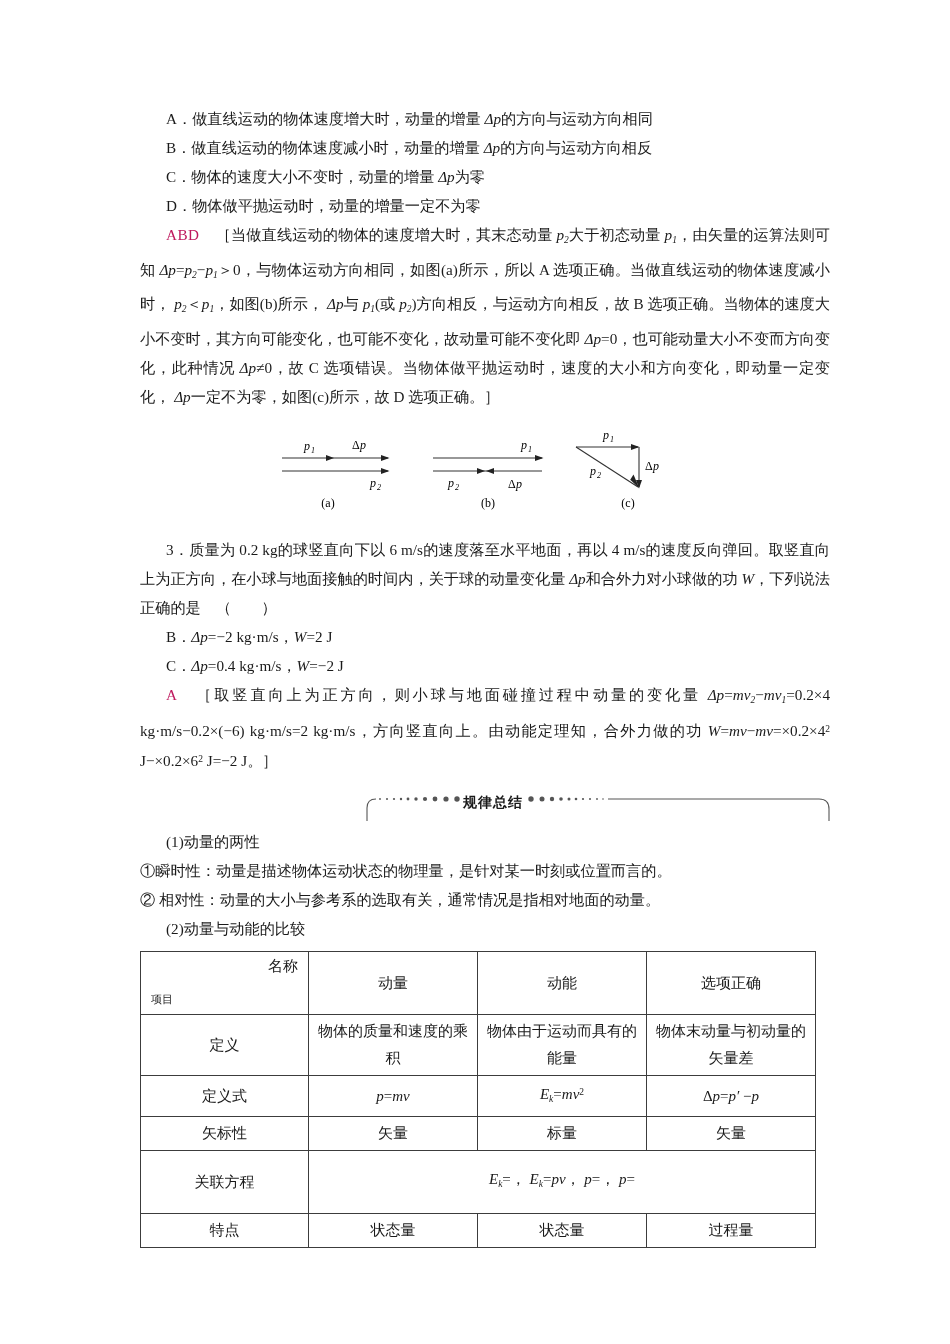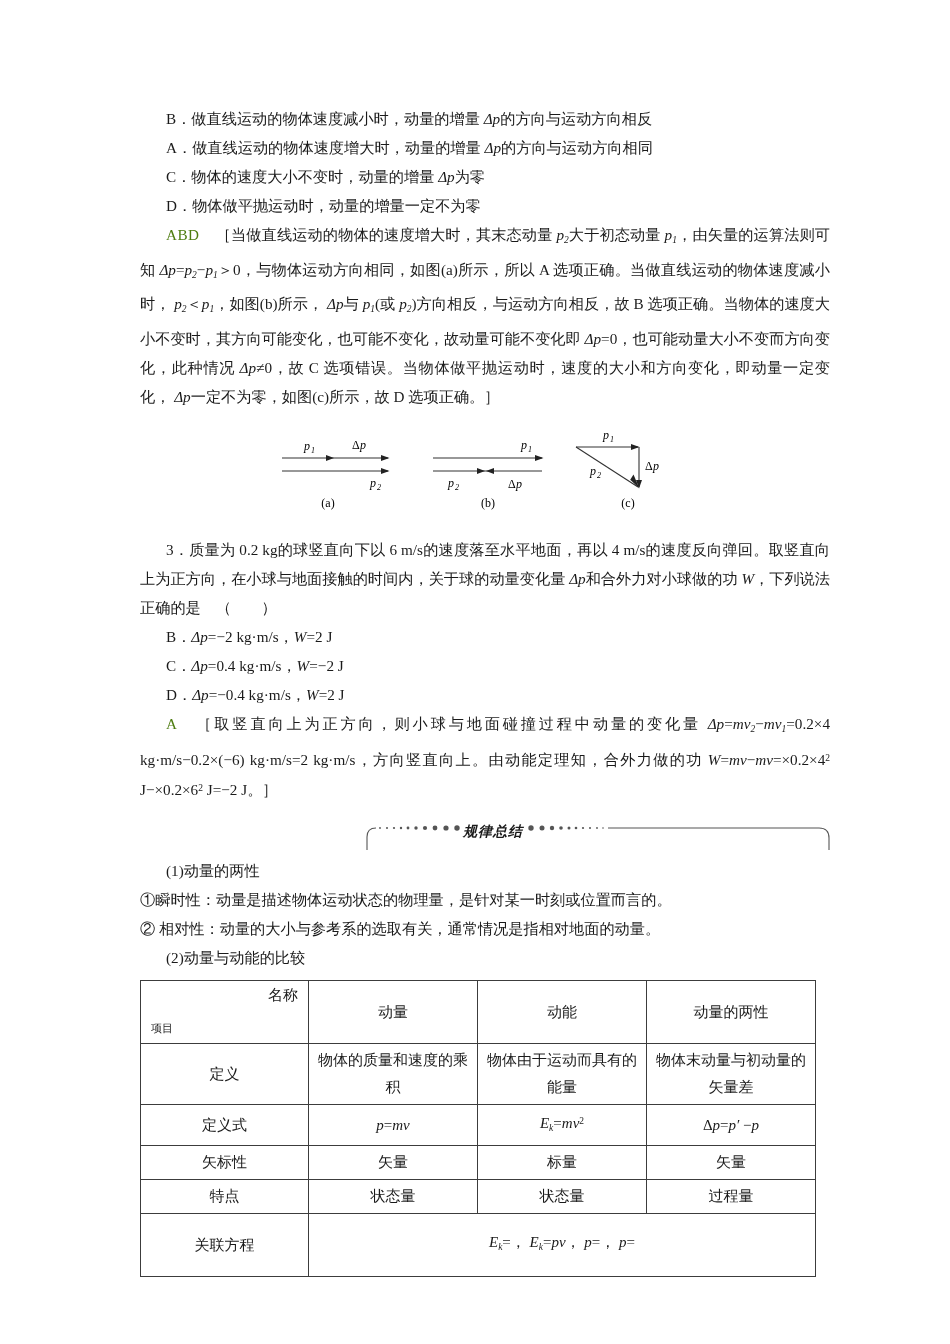--- a/index.html
+++ b/index.html
@@ -40,21 +40,21 @@
   .stem {
     text-indent: 26px;
   }
   .para {
     text-indent: 0;
   }
   .para.indent {
     text-indent: 26px;
   }
   .answer-key {
-    color: #4d7c0f;
+    color: #be185d;
     letter-spacing: .5px;
     font-family: "Liberation Serif", serif;
   }
   .lead-gap { display:inline-block; width: 16px; }
 
   
   i, .mi {
     font-style: italic;
     font-family: "Liberation Serif", "DejaVu Serif", serif;
   }
@@ -90,21 +90,20 @@
     position: absolute;
     left: 320px;
     top: 3px;
     font-family: "DejaVu Sans", "Liberation Sans", sans-serif;
     font-weight: bold;
     font-size: 14px;
     letter-spacing: 1px;
     color: #1a1a1a;
     background: #fff;
     padding: 0 3px;
-    font-style: italic;
   }
 
   
   table.cmp {
     border-collapse: collapse;
     width: 675px;
     margin-top: 8px;
     table-layout: fixed;
   }
   table.cmp td {
@@ -146,24 +145,24 @@
     height: 56px;
   }
 </style>
 </head>
 <body>
 
 <div id="page">
  <div class="content">
 
   <p class="opt">
+    A．做直线运动的物体速度增大时，动量的增量 <i>Δp</i>的方向与运动方向相同
+  </p>
+  <p class="opt">
     B．做直线运动的物体速度减小时，动量的增量 <i>Δp</i>的方向与运动方向相反
-  </p>
-  <p class="opt">
-    A．做直线运动的物体速度增大时，动量的增量 <i>Δp</i>的方向与运动方向相同
   </p>
   <p class="opt">
     C．物体的速度大小不变时，动量的增量 <i>Δp</i>为零
   </p>
   <p class="opt">
     D．物体做平抛运动时，动量的增量一定不为零
   </p>
 
   <p class="para indent">
     <span class="answer-key">ABD</span><span class="lead-gap"></span>［当做直线运动的物体的速度增大时，其末态动量 <i>p<sub>2</sub></i>大于初态动量 <i>p<sub>1</sub></i>，由矢量的运算法则可知 <i>Δp</i>=<i>p<sub>2</sub></i>−<i>p<sub>1</sub></i>＞0，与物体运动方向相同，如图(a)所示，所以 A 选项正确。当做直线运动的物体速度减小时， <i>p<sub>2</sub></i>＜<i>p<sub>1</sub></i>，如图(b)所示， <i>Δp</i>与 <i>p<sub>1</sub></i>(或 <i>p<sub>2</sub></i>)方向相反，与运动方向相反，故 B 选项正确。当物体的速度大小不变时，其方向可能变化，也可能不变化，故动量可能不变化即 <i>Δp</i>=0，也可能动量大小不变而方向变化，此种情况 <i>Δp</i>≠0，故 C 选项错误。当物体做平抛运动时，速度的大小和方向变化，即动量一定变化， <i>Δp</i>一定不为零，如图(c)所示，故 D 选项正确。］
@@ -241,23 +240,20 @@
 
   <p class="stem">
     3．质量为 0.2 kg的球竖直向下以 6 m/s的速度落至水平地面，再以 4 m/s的速度反向弹回。取竖直向上为正方向，在小球与地面接触的时间内，关于球的动量变化量 <i>Δp</i>和合外力对小球做的功 <i>W</i>，下列说法正确的是　（　　）
   </p>
   <p class="opt">
     B．<i>Δp</i>=−2 <span class="up">kg</span>·<span class="up">m/s</span>，<i>W</i>=2 <span class="up">J</span>
   </p>
   <p class="opt">
     C．<i>Δp</i>=0.4 <span class="up">kg</span>·<span class="up">m/s</span>，<i>W</i>=−2 <span class="up">J</span>
   </p>
-  <p class="opt">
-    D．<i>Δp</i>=−0.4 <span class="up">kg</span>·<span class="up">m/s</span>，<i>W</i>=2 <span class="up">J</span>
-  </p>
 
   <p class="para indent">
     <span class="answer-key">A</span><span class="lead-gap"></span>［取竖直向上为正方向，则小球与地面碰撞过程中动量的变化量 <i>Δp</i>=<i>mv<sub>2</sub></i>−<i>mv<sub>1</sub></i>=0.2×4 <span class="up">kg</span>·<span class="up">m/s</span>−0.2×(−6) <span class="up">kg</span>·<span class="up">m/s</span>=2 <span class="up">kg</span>·<span class="up">m/s</span>，方向竖直向上。由动能定理知，合外力做的功 <i>W</i>=<i>mv</i>−<i>mv</i>=×0.2×4<sup>2</sup> <span class="up">J</span>−×0.2×6<sup>2</sup> <span class="up">J</span>=−2 <span class="up">J</span>。］
   </p>
 
   <div class="summary-banner">
     <div class="svgwrap">
       <svg width="690" height="36" viewBox="0 0 690 36">
 
         <path d="M230,8 L245,8" stroke="none" fill="none"></path>
@@ -308,21 +304,21 @@
           <col class="col4">
     </colgroup>
     <tbody>
       <tr>
         <td class="hdr-corner">
           <span class="nm">名称</span>
           <span class="it">项目</span>
         </td>
         <td>动量</td>
         <td>动能</td>
-        <td>动量的两性</td>
+        <td>选项正确</td>
       </tr>
 
       <tr>
         <td>定义</td>
         <td class="def-cell">物体的质量和速度的乘积</td>
         <td class="def-cell">物体由于运动而具有的能量</td>
         <td class="def-cell">物体末动量与初动量的矢量差</td>
       </tr>
 
       <tr>
@@ -333,29 +329,29 @@
       </tr>
 
       <tr>
         <td>矢标性</td>
         <td>矢量</td>
         <td>标量</td>
         <td>矢量</td>
       </tr>
 
       <tr>
+        <td class="tall">关联方程</td>
+        <td class="tall" colspan="3">
+          <i>E</i><sub><i>k</i></sub>=， <i>E</i><sub><i>k</i></sub>=<i>pv</i>， <i>p</i>=， <i>p</i>=
+        </td>
+      </tr>
+
+      <tr>
         <td>特点</td>
         <td>状态量</td>
         <td>状态量</td>
         <td>过程量</td>
       </tr>
-
-      <tr>
-        <td class="tall">关联方程</td>
-        <td class="tall" colspan="3">
-          <i>E</i><sub><i>k</i></sub>=， <i>E</i><sub><i>k</i></sub>=<i>pv</i>， <i>p</i>=， <i>p</i>=
-        </td>
-      </tr>
     </tbody>
   </table>
 
  </div>
 </div>
 
 </body></html>

